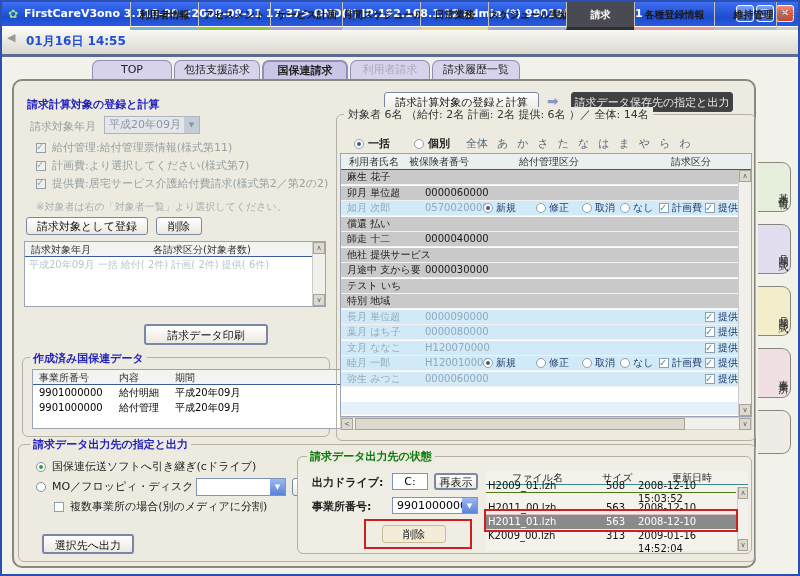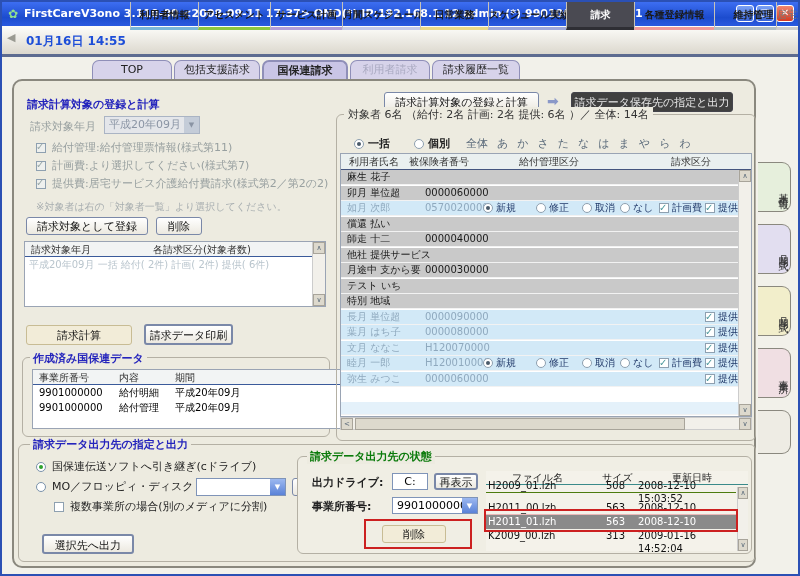--- a/index.html
+++ b/index.html
@@ -145,22 +145,21 @@
         <span style="left:6px">請求対象年月</span>
         <span style="left:128px">各請求区分(対象者数)</span>
       </div>
       <div class="lrow" style="top:16px;color:#b9c5cd;padding-left:4px">平成20年09月 一括 給付( 2件) 計画( 2件) 提供( 6件)</div>
       <div class="vsb">
         <span class="sbtn" style="top:0;left:0">∧</span>
         <span class="sbtn" style="bottom:0;left:0">∨</span>
       </div>
     </div>
 
-    <div class="btn flat" style="left:12px;top:244px;width:106px;height:20px;line-height:19px">請求計算</div>
-    <div class="btn" style="left:130px;top:243px;width:89px;height:21px;line-height:20px;border-width:2px">請求データ印刷</div>
+    <div class="btn" style="left:130px;top:243px;width:124px;height:21px;line-height:20px;border-width:2px">請求データ印刷</div>
 
     <div class="fset" style="left:8px;top:276px;width:308px;height:80px"></div>
     <span class="gtitle" style="left:16px;top:270px">作成済み国保連データ</span>
     <div class="list" style="left:18px;top:288px;width:346px;height:60px">
       <div class="lhead">
         <span style="left:6px">事業所番号</span>
         <span style="left:86px">内容</span>
         <span style="left:142px">期間</span>
       </div>
       <div class="lrow" style="top:16px">

